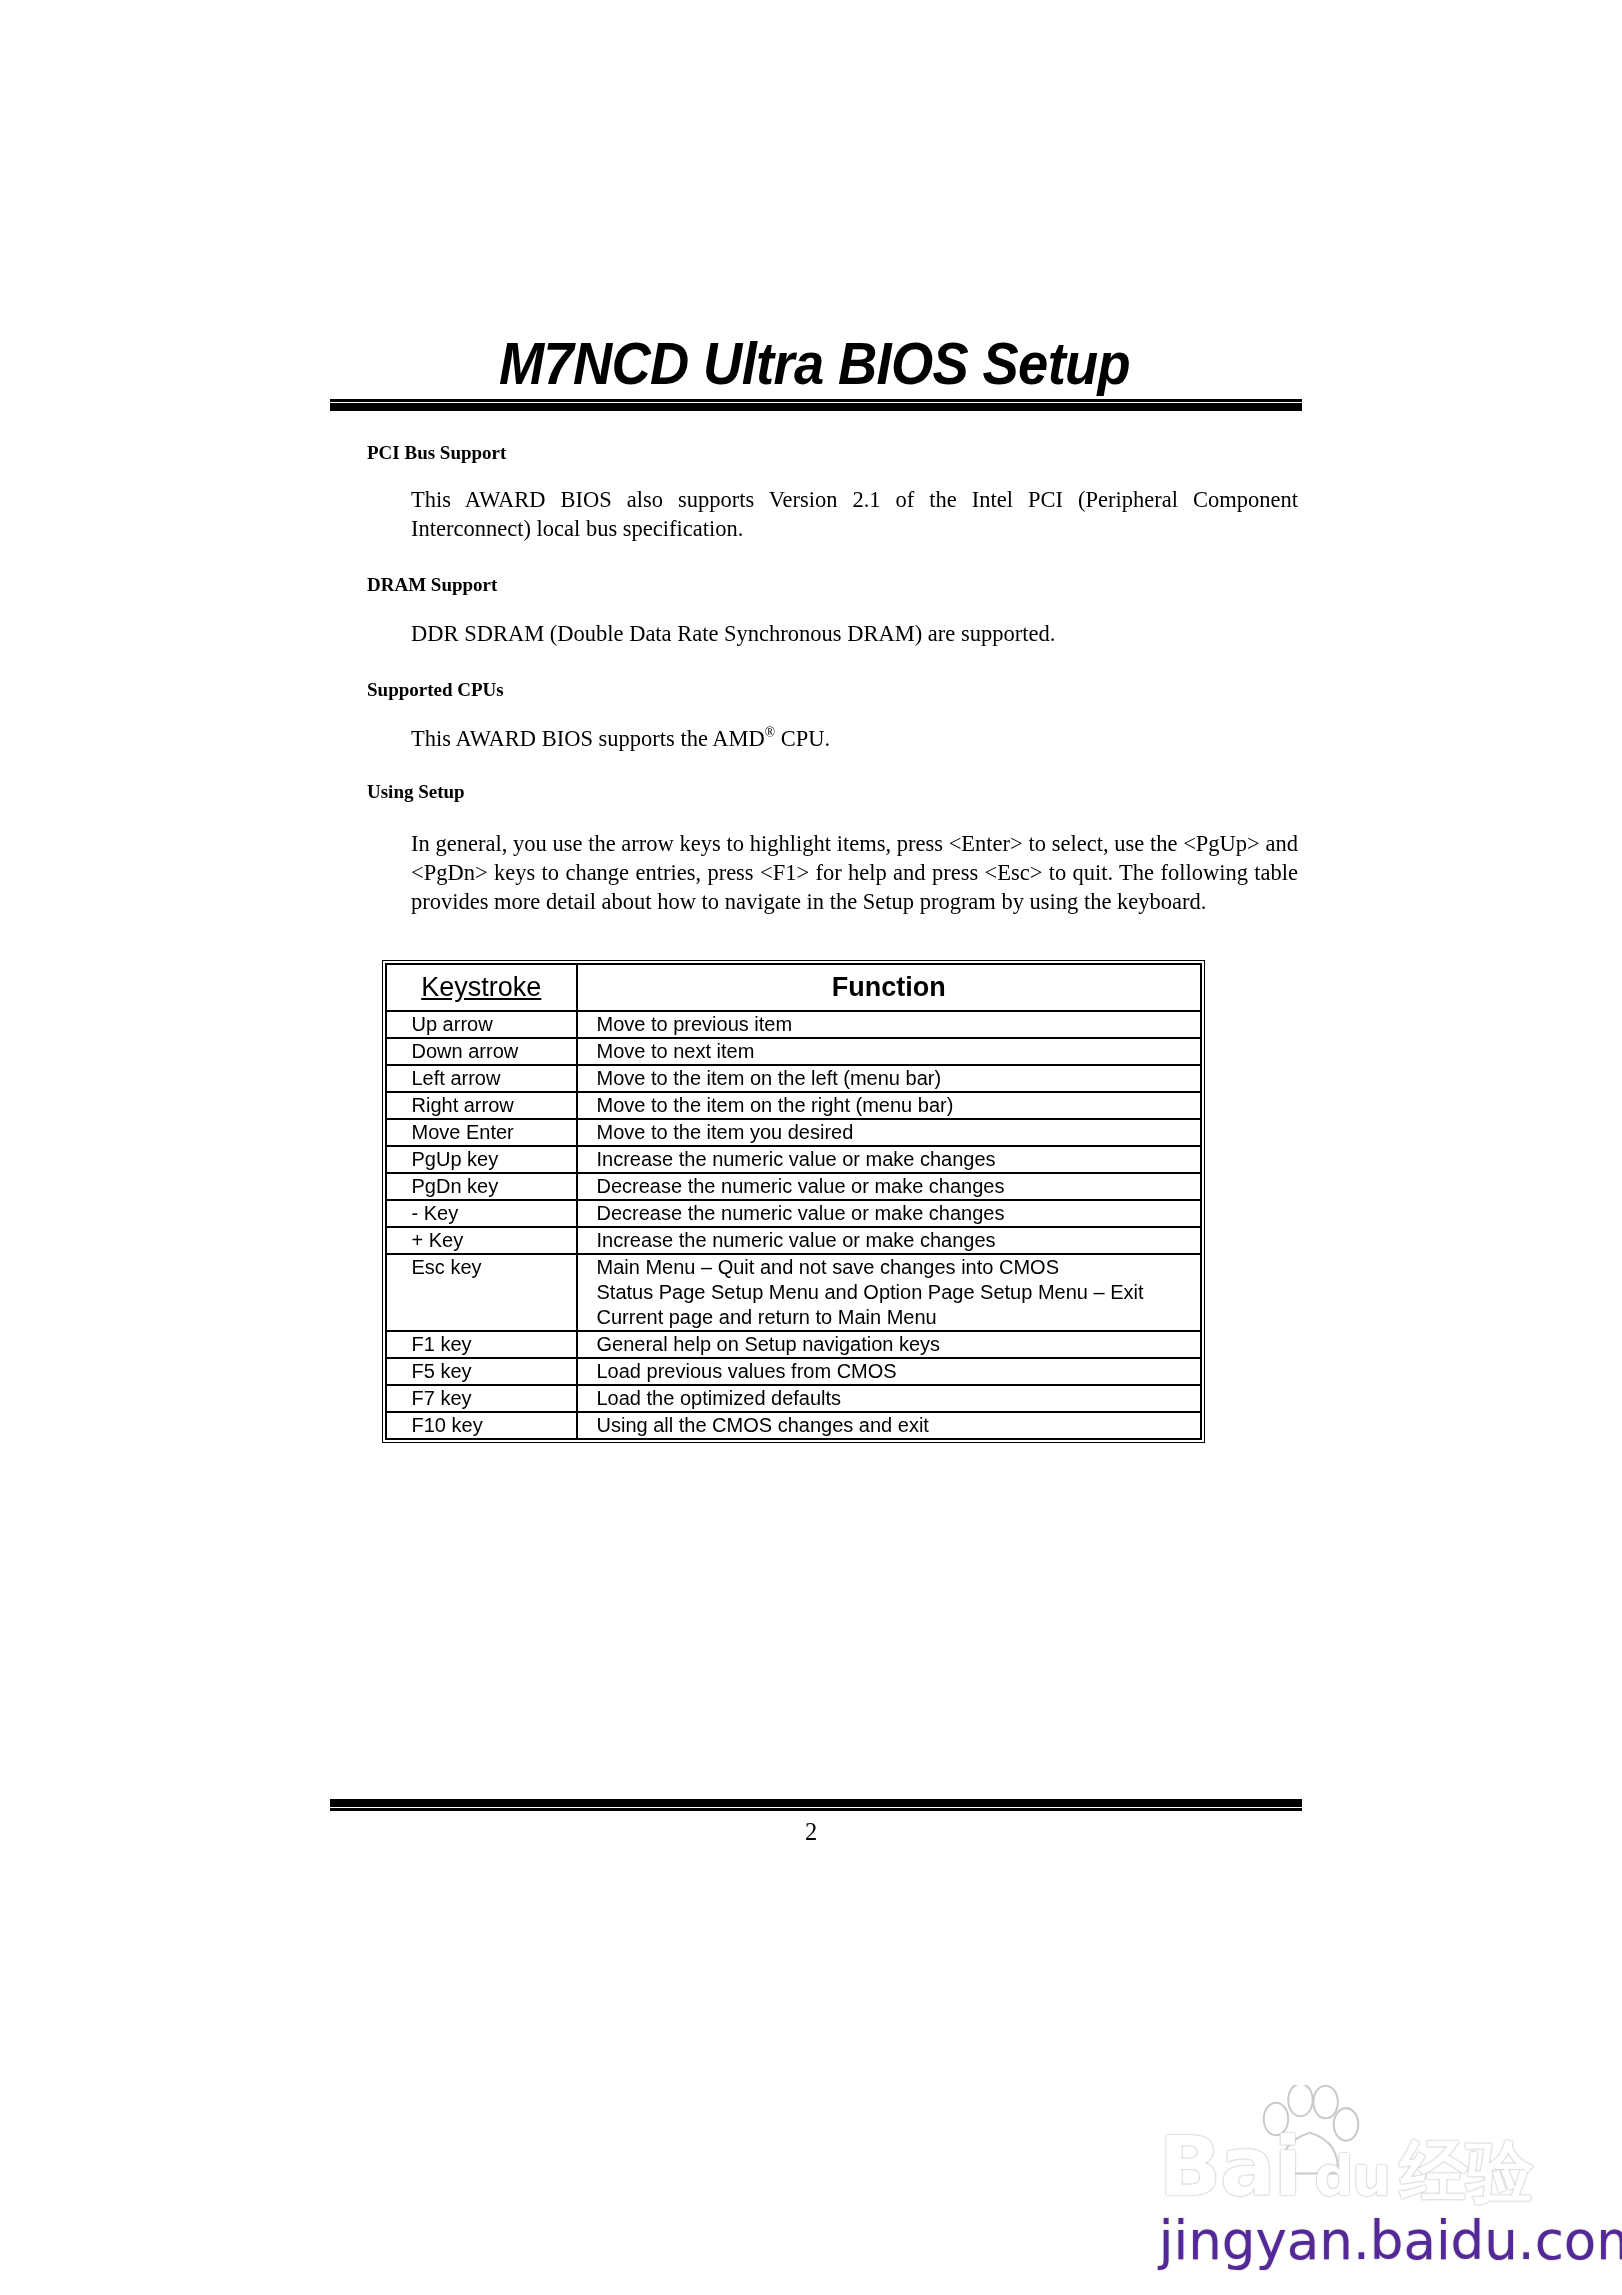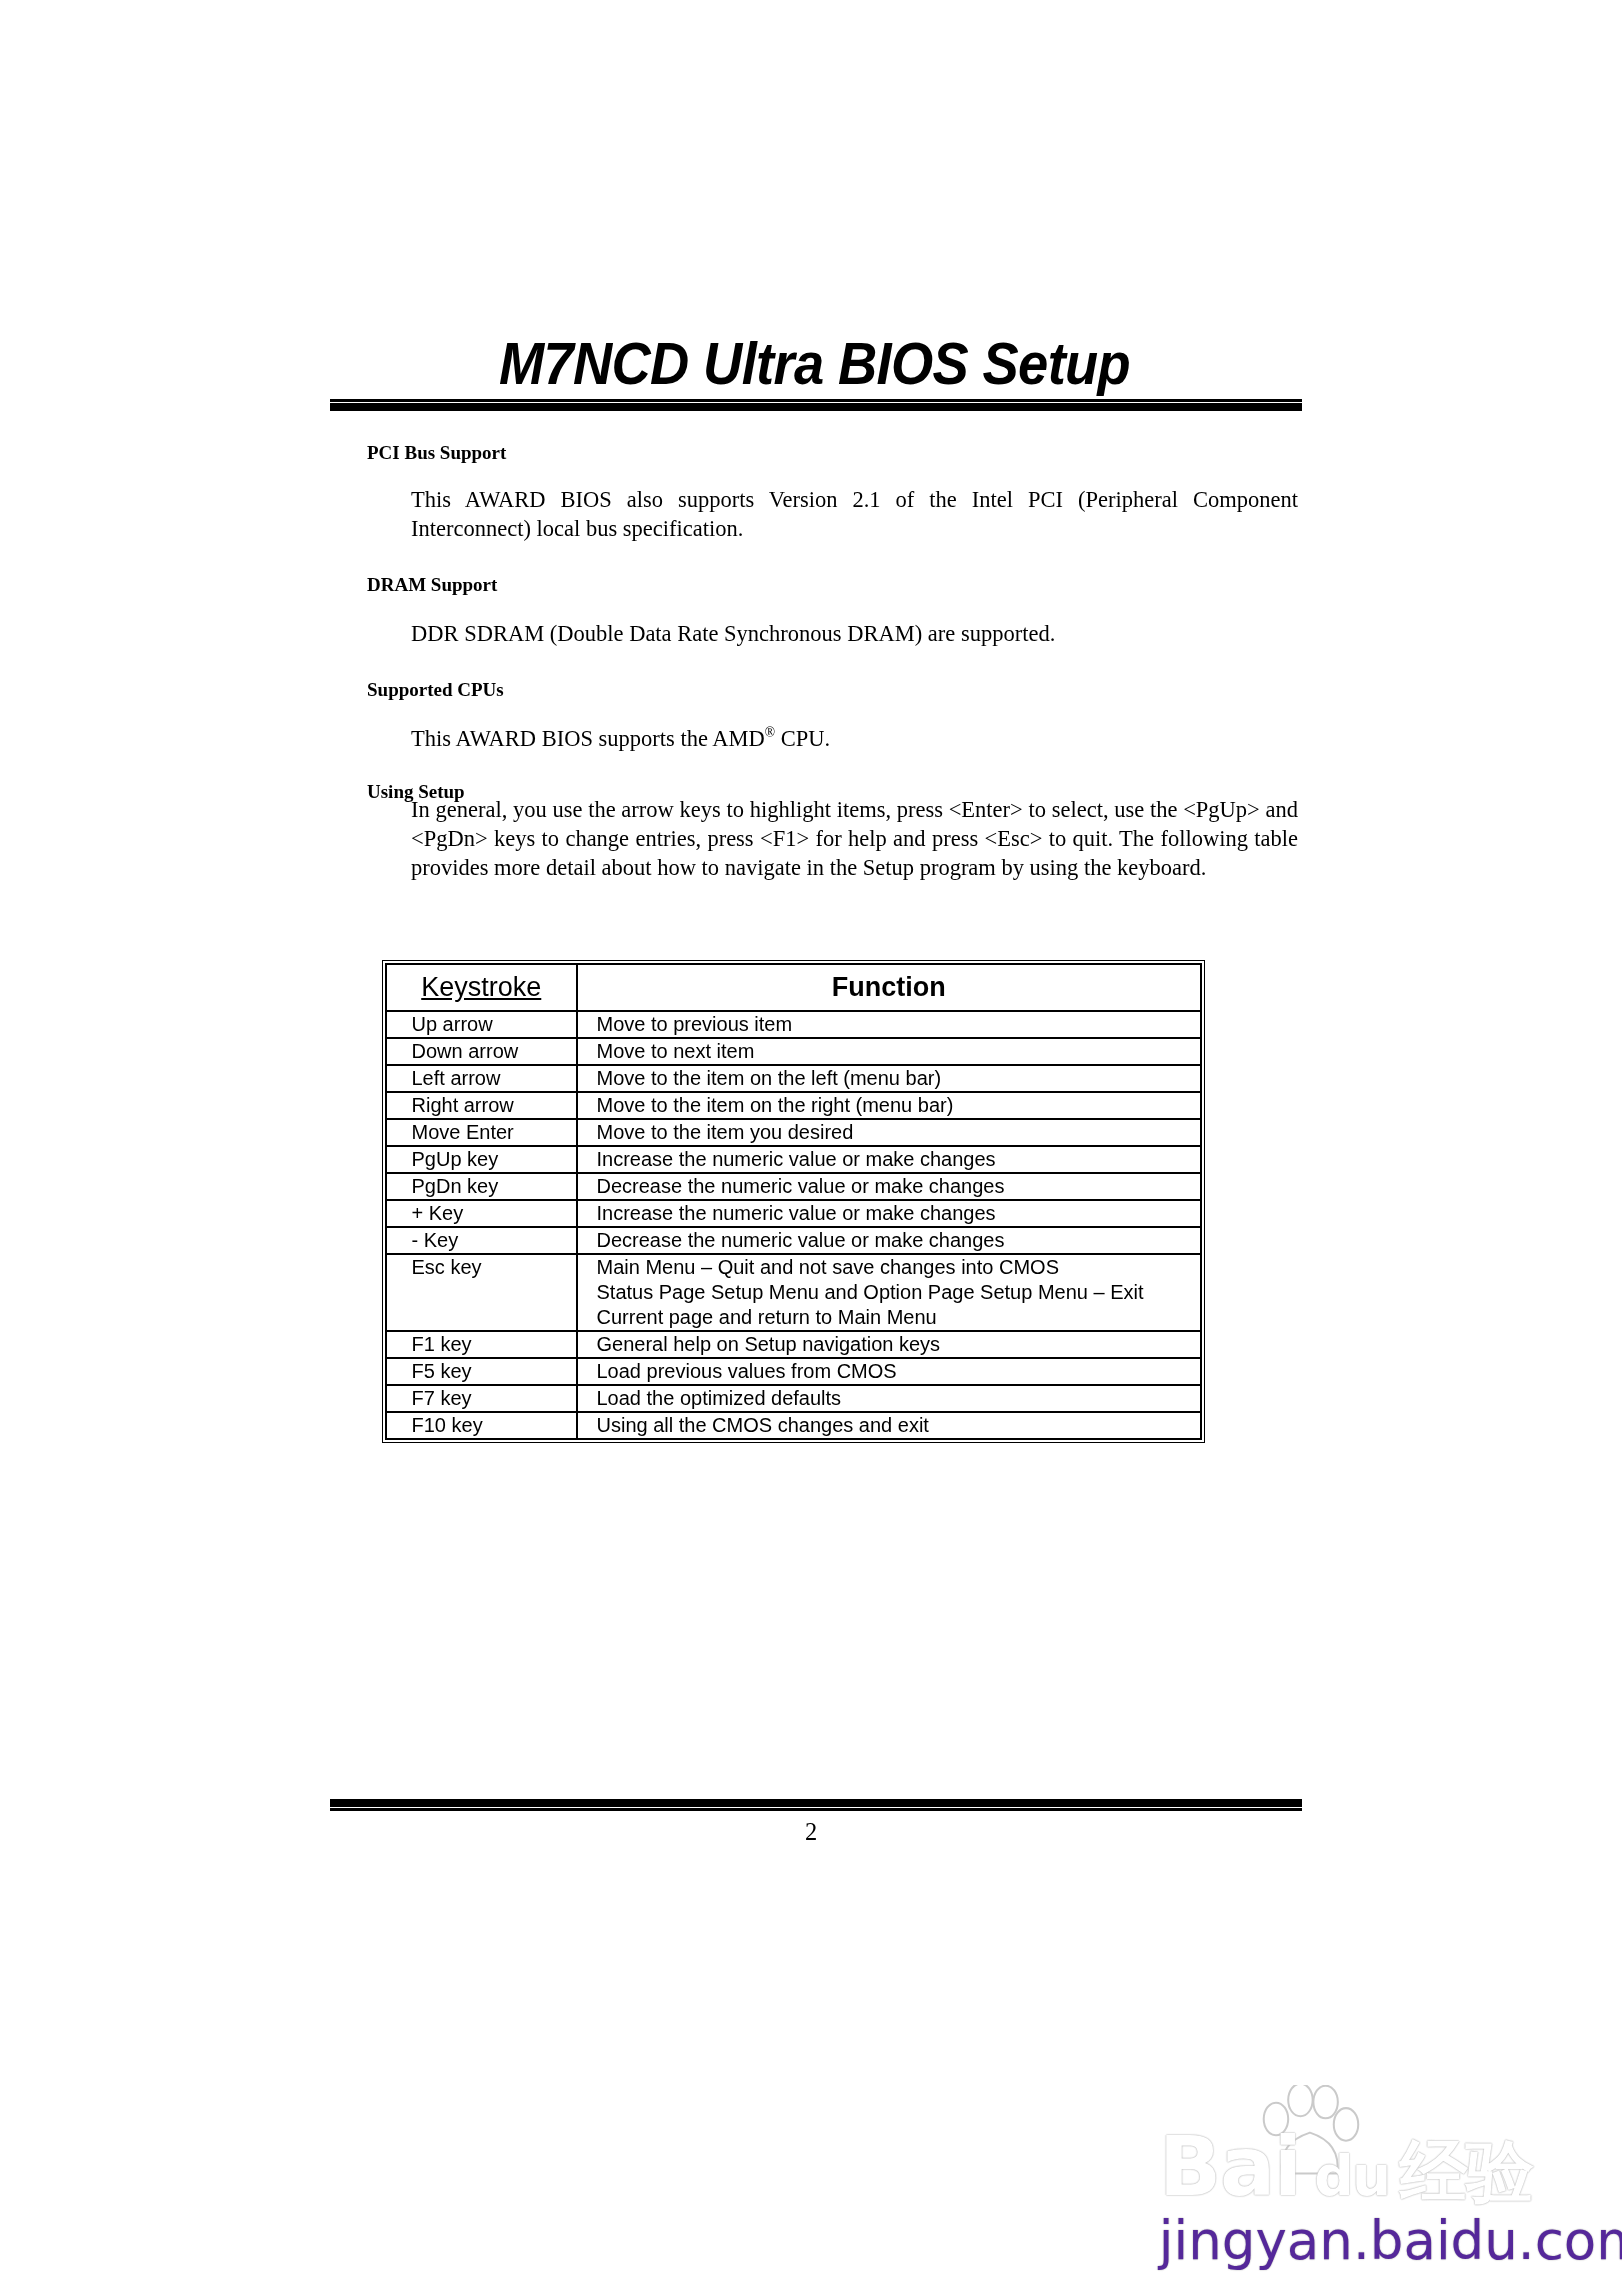--- a/index.html
+++ b/index.html
@@ -94,21 +94,21 @@
 
 <div class="abs section-heading" style="top:571px;">DRAM Support</div>
 <div class="abs body-text" style="top:619px;">DDR SDRAM (Double Data Rate Synchronous DRAM) are supported.</div>
 
 <div class="abs section-heading" style="top:676px;">Supported CPUs</div>
 <div class="abs body-text" style="top:724px;">
   <span>This AWARD BIOS supports the AMD</span><sup>®</sup><span> CPU.</span>
 </div>
 
 <div class="abs section-heading" style="top:778px;">Using Setup</div>
-<div class="abs body-text" style="top:795px;">In general, you use the arrow keys to highlight items, press &lt;Enter&gt; to select, use the &lt;PgUp&gt; and &lt;PgDn&gt; keys to change entries, press &lt;F1&gt; for help and press &lt;Esc&gt; to quit. The following table provides more detail about how to navigate in the Setup program by using the keyboard.</div>
+<div class="abs body-text" style="top:829px;">In general, you use the arrow keys to highlight items, press &lt;Enter&gt; to select, use the &lt;PgUp&gt; and &lt;PgDn&gt; keys to change entries, press &lt;F1&gt; for help and press &lt;Esc&gt; to quit. The following table provides more detail about how to navigate in the Setup program by using the keyboard.</div>
 
 <div class="abs keytable-wrap">
   <table class="keytable">
     <thead>
       <tr>
         <th style="width:188px;text-decoration:underline;">Keystroke</th>
         <th>Function</th>
       </tr>
     </thead>
     <tbody>
@@ -134,26 +134,26 @@
       </tr>
       <tr>
         <td class="key">PgUp key</td>
         <td class="fn">Increase the numeric value or make changes</td>
       </tr>
       <tr>
         <td class="key">PgDn key</td>
         <td class="fn">Decrease the numeric value or make changes</td>
       </tr>
       <tr>
+        <td class="key">- Key</td>
+        <td class="fn">Decrease the numeric value or make changes</td>
+      </tr>
+      <tr>
         <td class="key">+ Key</td>
         <td class="fn">Increase the numeric value or make changes</td>
-      </tr>
-      <tr>
-        <td class="key">- Key</td>
-        <td class="fn">Decrease the numeric value or make changes</td>
       </tr>
       <tr>
         <td class="key">Esc key</td>
         <td class="fn">
           <span class="fn-line">Main Menu – Quit and not save changes into CMOS</span>
           <span class="fn-line">Status Page Setup Menu and Option Page Setup Menu – Exit</span>
           <span class="fn-line">Current page and return to Main Menu</span>
         </td>
       </tr>
       <tr>

